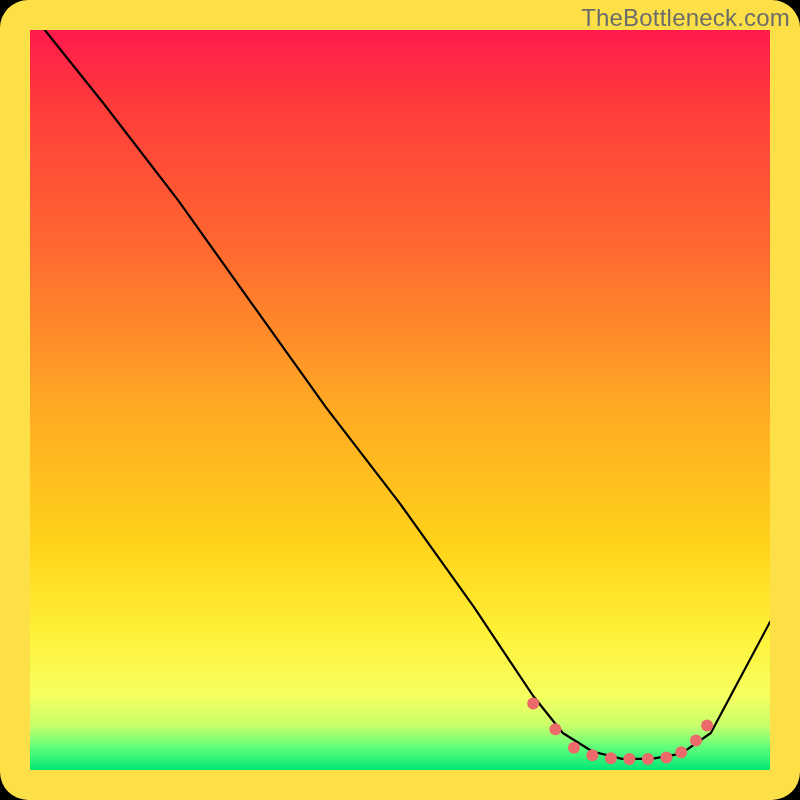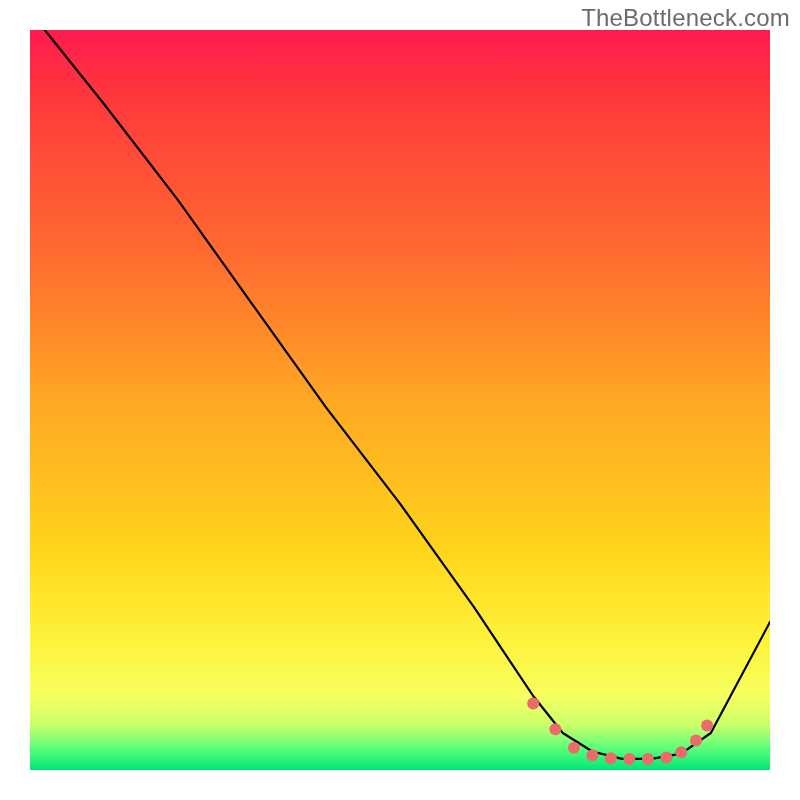--- a/index.html
+++ b/index.html
@@ -10,21 +10,22 @@
     background: #000;
     overflow: hidden;
     font-family: Arial, Helvetica, sans-serif;
   }
   .frame {
     position: absolute;
     left: 0;
     top: 0;
     width: 800px;
     height: 800px;
-    background: #ffffff;
+    background: #fde047;
+    border-radius: 28px;
   }
   .plot {
     position: absolute;
     left: 30px;
     top: 30px;
     width: 740px;
     height: 740px;
     
     background: linear-gradient(
       to bottom,

